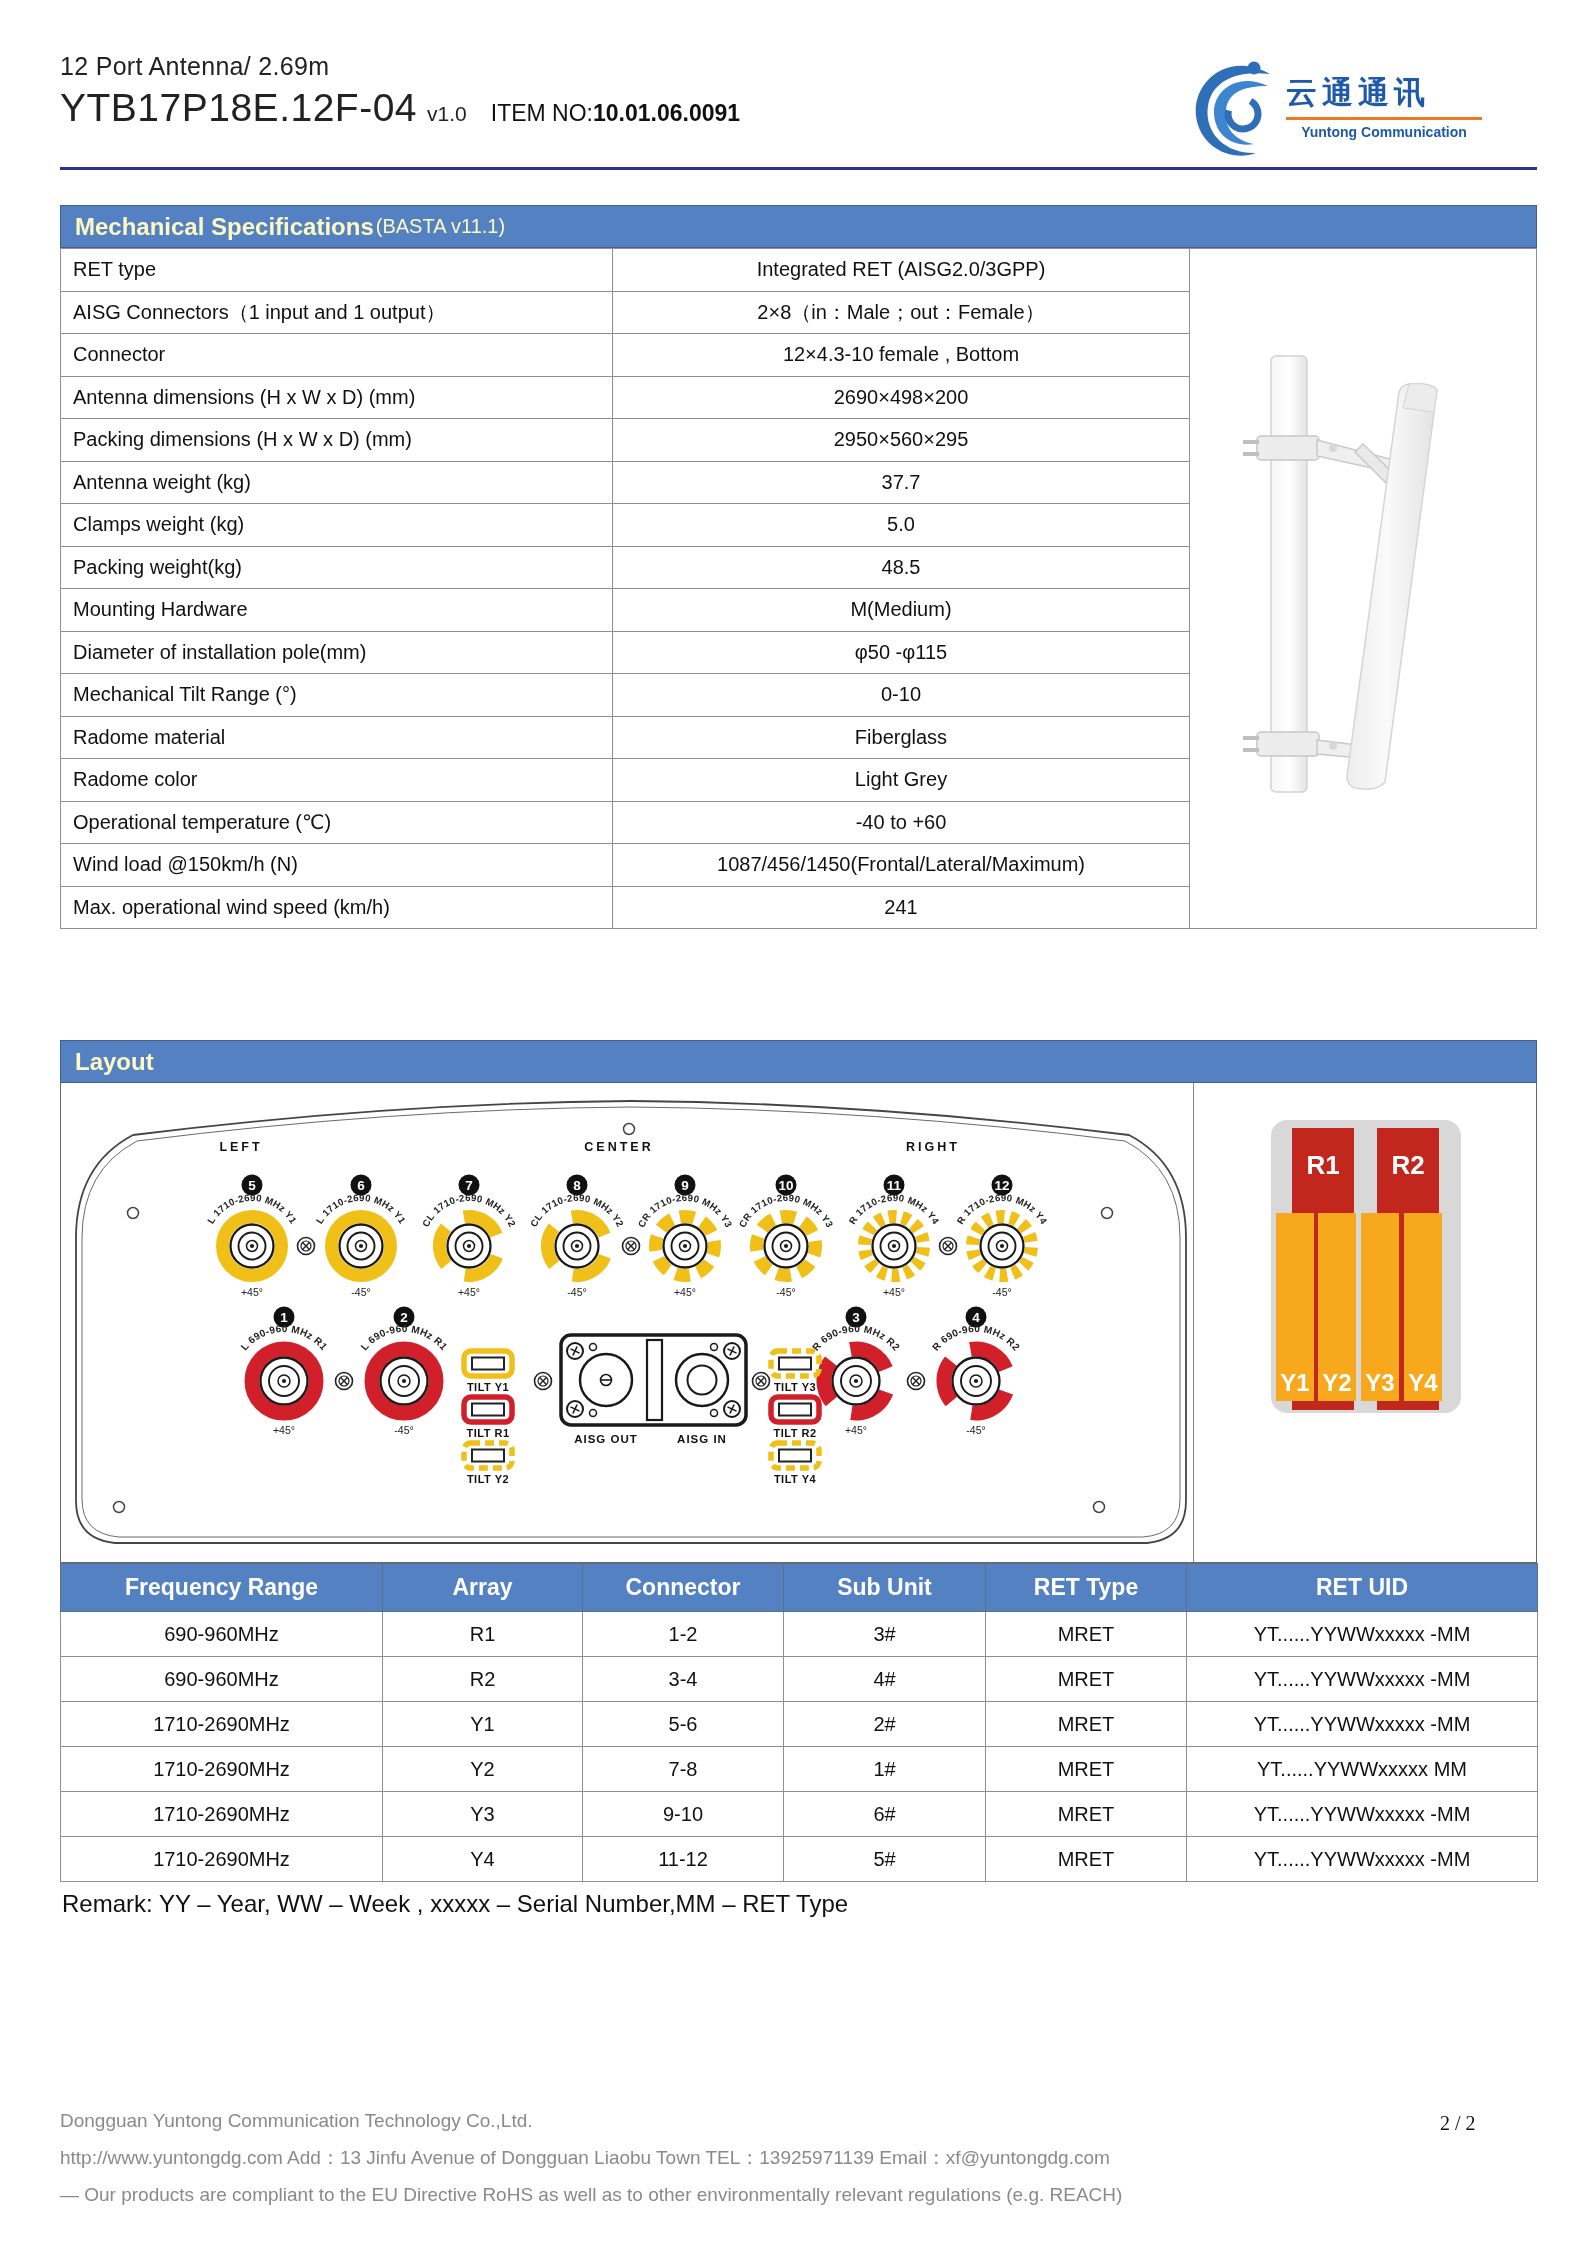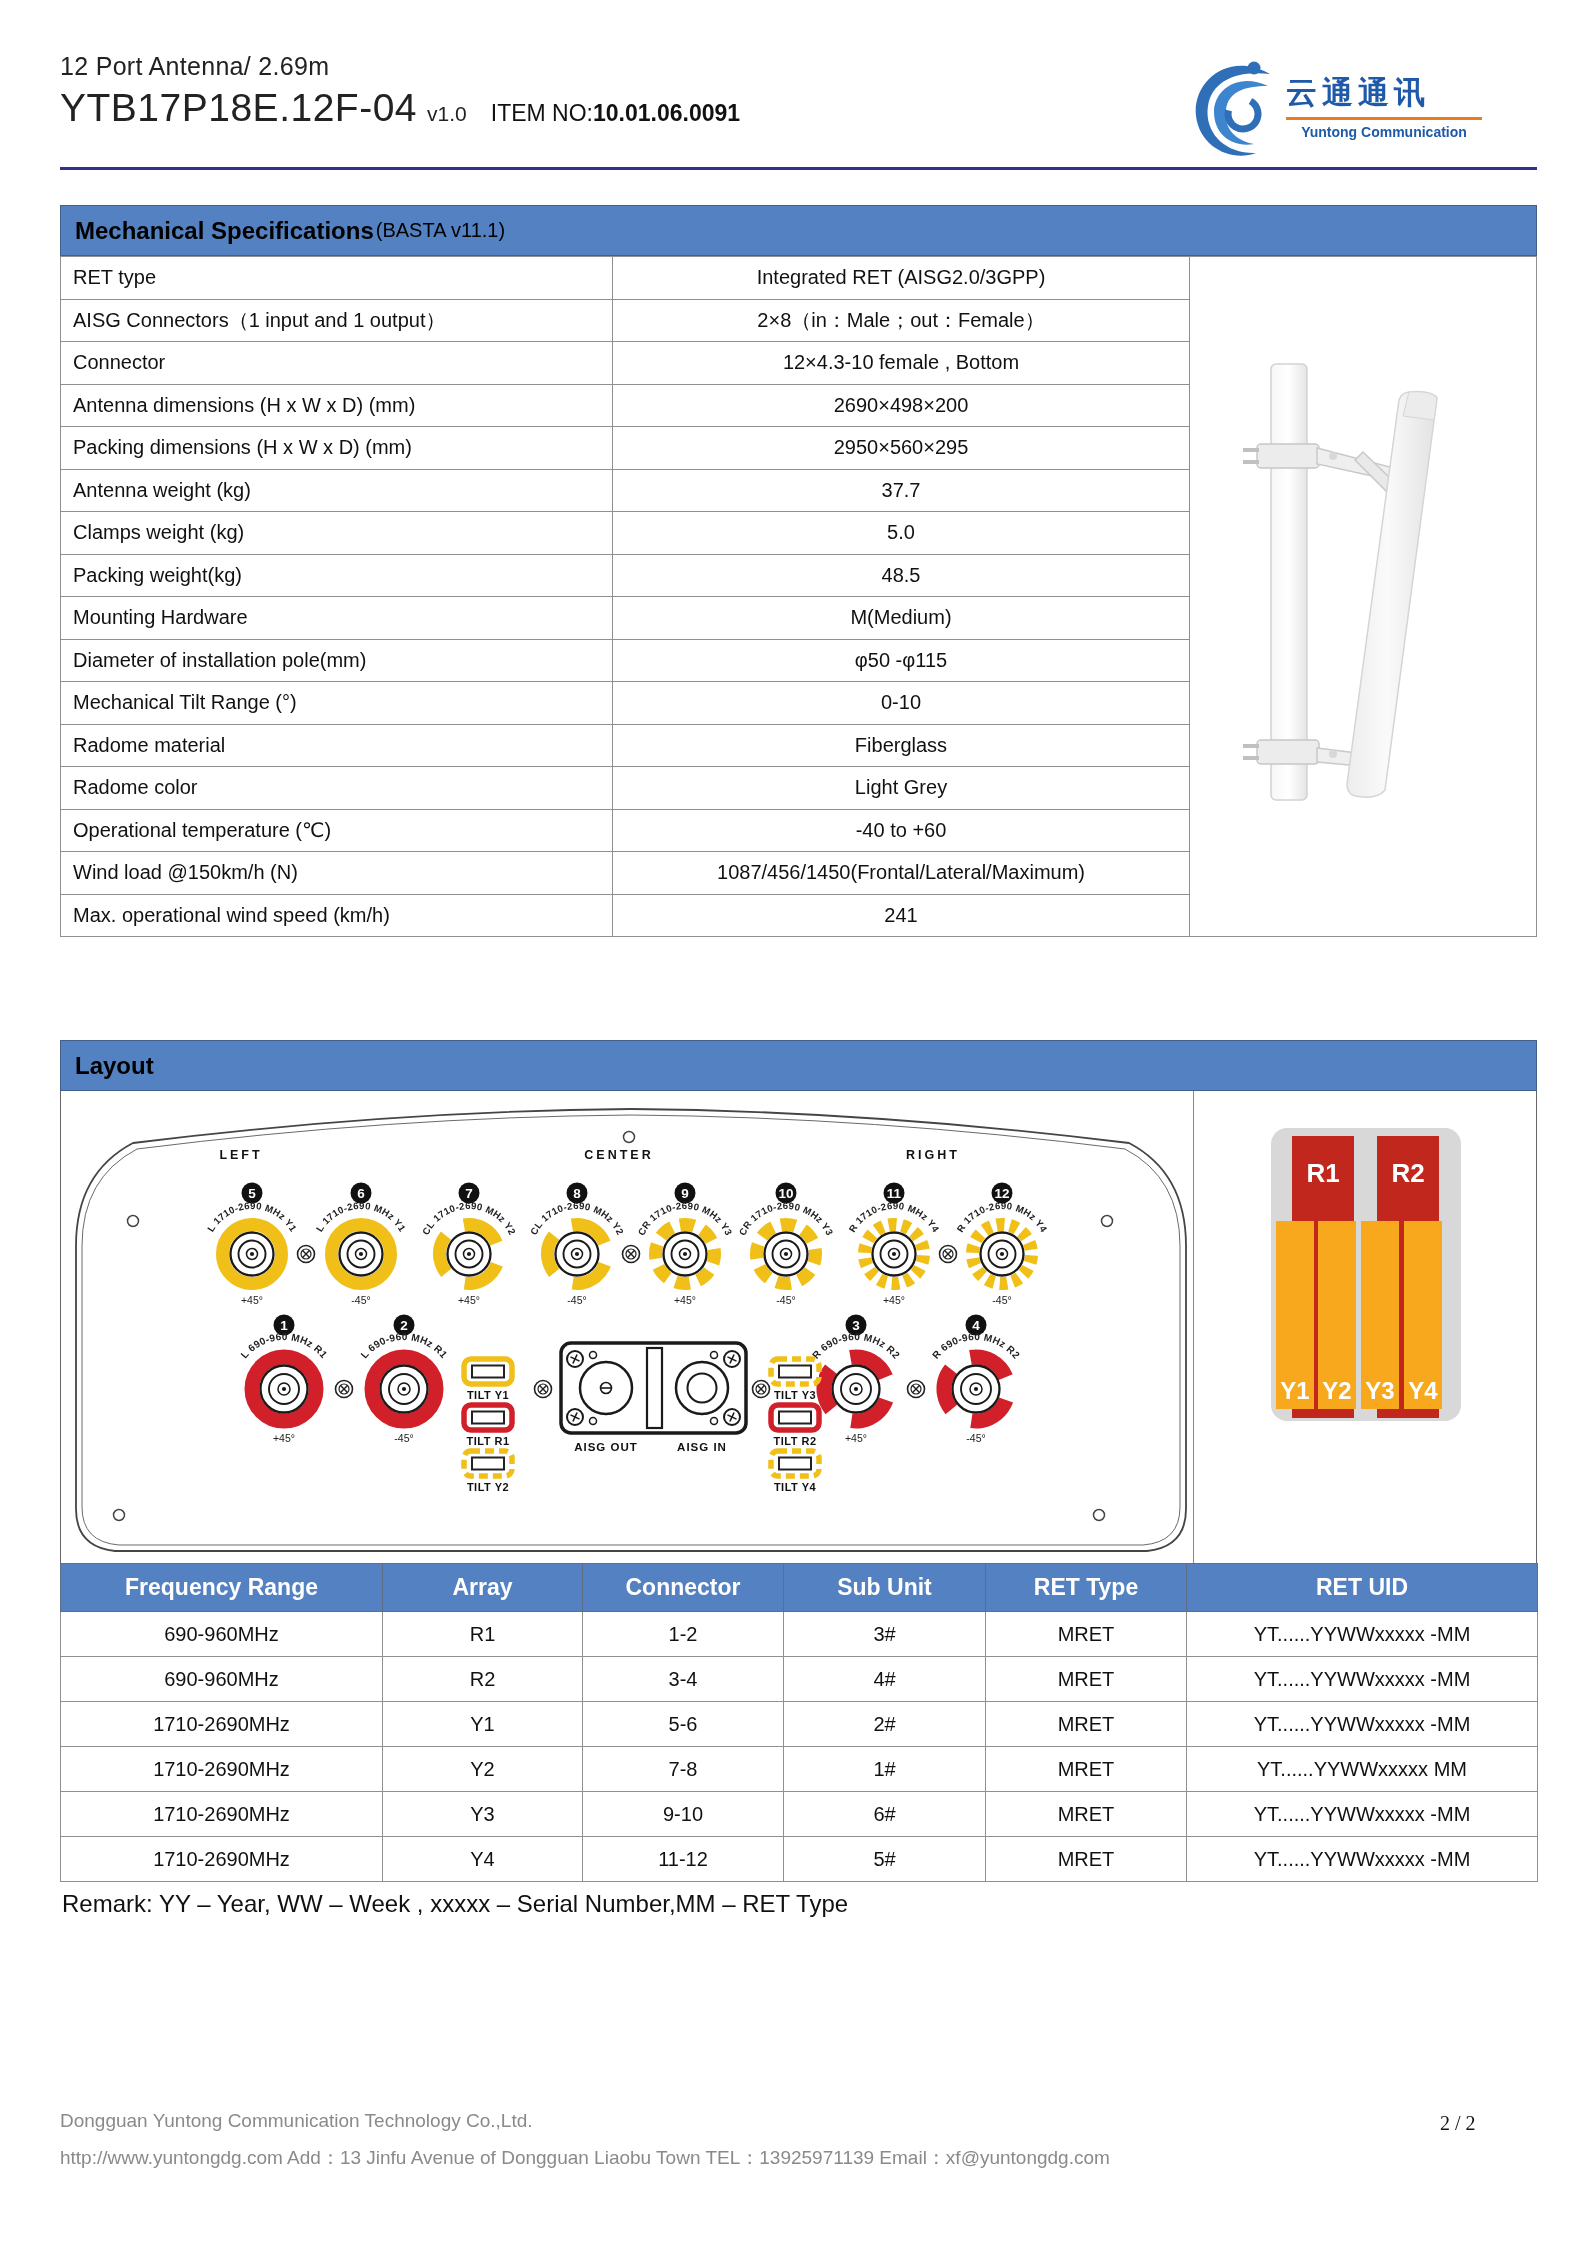--- a/index.html
+++ b/index.html
@@ -16,21 +16,21 @@
   .itemlbl { font-size:23px; margin-left:24px; color:#111; }
   .itemno { font-size:23px; font-weight:bold; color:#111; }
   .logo { position:absolute; right:55px; top:2px; display:flex; align-items:center; }
   .logo-text { }
   .logo-cn { font-size:31px; font-weight:bold; color:#1e5aa8; letter-spacing:5px; white-space:nowrap; }
   .logo-rule { height:3px; width:196px; margin:3px 0 4px 0; }
   .logo-en { font-size:14px; font-weight:bold; color:#1e5aa8; white-space:nowrap;text-align:center; }
   .hr { position:absolute; left:60px; top:167px; width:1477px; height:2.5px; background:#2e3192; }
 
   
-  .secbar { height:51px; color:#000000; display:flex; align-items:center; padding-left:14px; border:1px solid #44608a; }
+  .secbar { height:43px; color:#fef9c3; display:flex; align-items:center; padding-left:14px; border:1px solid #44608a; }
   .sectitle { font-size:24px; font-weight:bold; }
   .secsub { font-size:20px; margin-left:2px; }
 
   
   .mech { position:absolute; left:60px; top:205px; width:1477px; }
   .mechbody { display:flex; align-items:stretch; }
   table.mech-table { border-collapse:collapse; width:1130px; table-layout:fixed; }
   table.mech-table td { border:1.6px solid #8f8f8f; font-size:20px; height:42.5px; background:#fff; }
   table.mech-table td.lbl { padding-left:12px; width:552px; }
   table.mech-table td.val { text-align:center; }
@@ -557,16 +557,17 @@
           <td>YT......YYWWxxxxx -MM</td>
         </tr>
       </tbody>
     </table>
 
   <div class="remark">Remark: YY – Year, WW – Week , xxxxx – Serial Number,MM – RET Type</div>
 
   <div class="footer">
     <div>Dongguan Yuntong Communication Technology Co.,Ltd.</div>
     <div>http://www.yuntongdg.com      Add：13 Jinfu Avenue   of Dongguan Liaobu Town    TEL：13925971139   Email：xf@yuntongdg.com</div>
+    <div>— Our products are compliant to the EU Directive RoHS as well as to other environmentally relevant regulations (e.g. REACH)</div>
   </div>
   <div class="pagenum">2 / 2</div>
 
 </div>
 
 </body></html>

